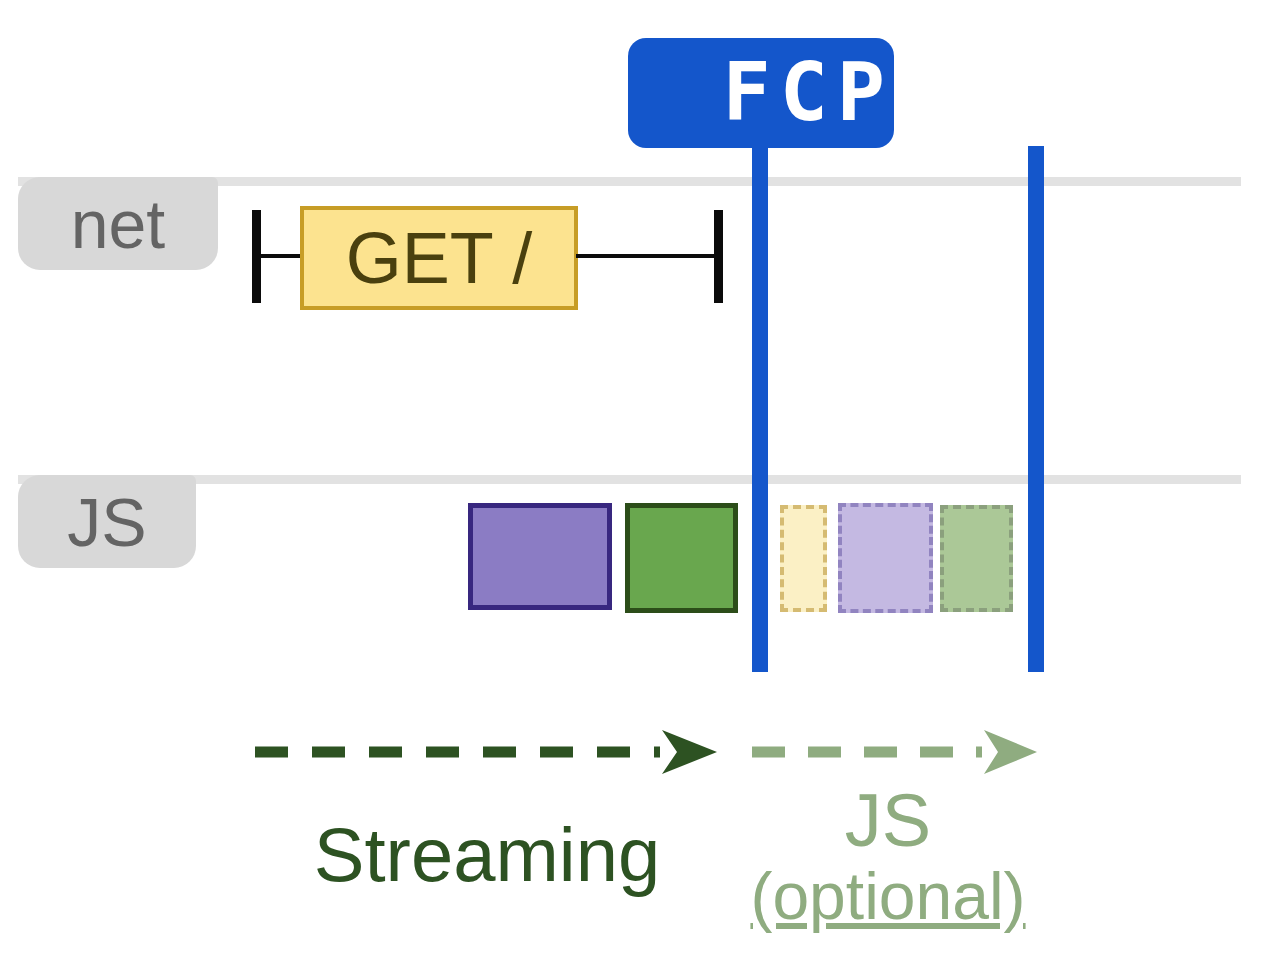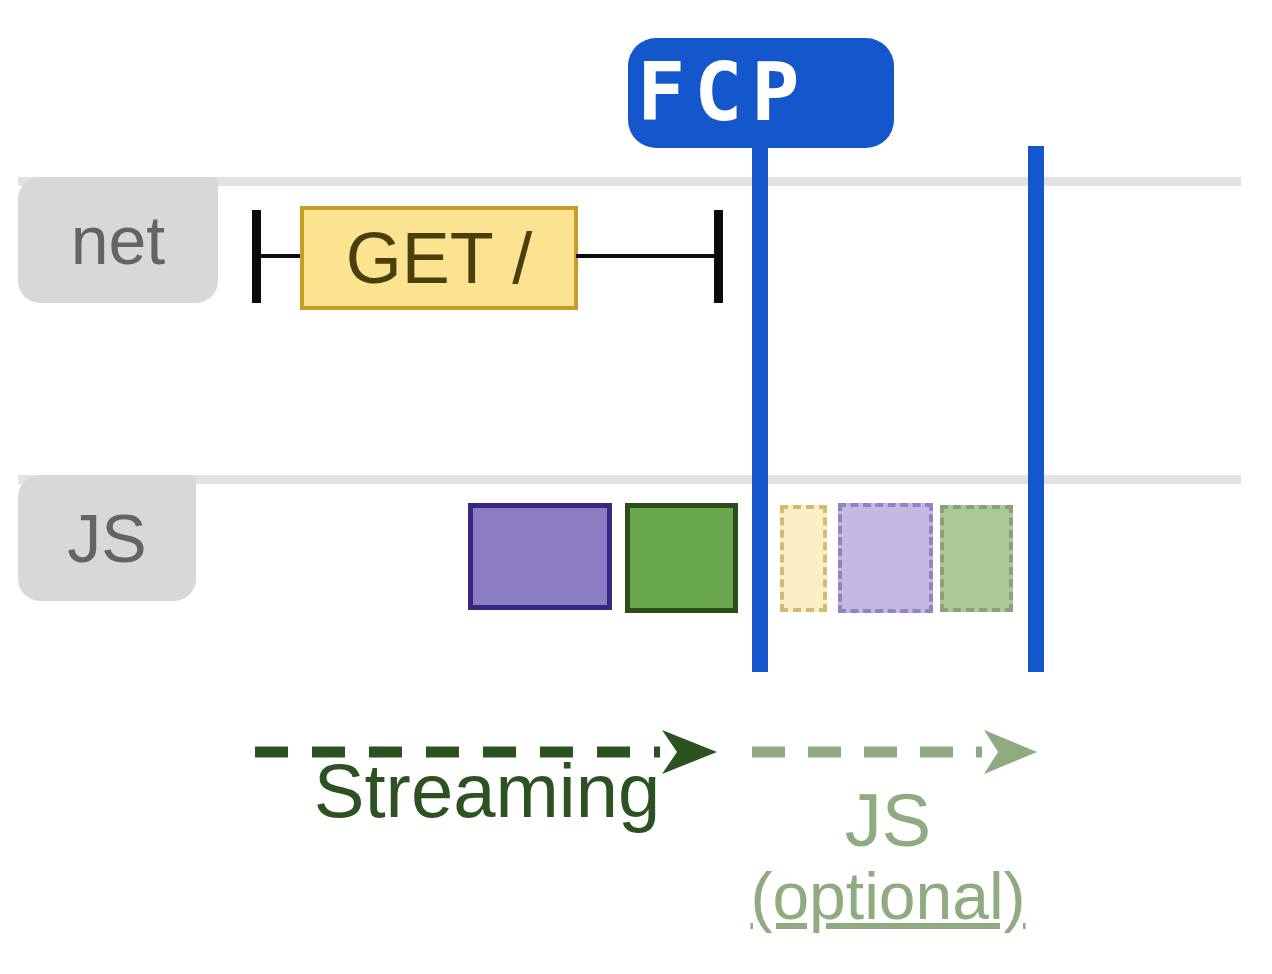--- a/index.html
+++ b/index.html
@@ -20,21 +20,21 @@
   .track-line {
     position: absolute;
     left: 18px;
     width: 1223px;
     height: 9px;
   }
   .track-tab {
     position: absolute;
     left: 18px;
     width: 200px;
-    height: 126px;
+    height: 93px;
     border-radius: 22px 6px 22px 22px;
     display: flex;
     align-items: center;
     justify-content: center;
     font-size: 68px;
     line-height: 1;
   }
   #net-line { top: 177px; }
   #js-line  { top: 475px; }
   #net-tab  { top: 177px; }
@@ -65,24 +65,24 @@
     justify-content: center;
     font-size: 72px;
     line-height: 1;
   }
 
   
   .marker-badge {
     position: absolute;
     top: 38px;
     height: 110px;
-    border-radius: 28px;
+    border-radius: 18px;
     display: flex;
     align-items: center;
-    justify-content: flex-start;
+    justify-content: flex-end;
     color: #ffffff;
     font-family: "DejaVu Sans Mono", monospace;
     font-weight: bold;
     font-size: 80px;
     letter-spacing: 9px;
     text-indent: 9px;
     line-height: 1;
   }
   #fcp-badge { left: 628px; width: 266px; }
   #tti-badge { left: 908px; width: 264px; }
@@ -110,21 +110,21 @@
 
   
   .arrow-svg { position: absolute; top: 729px; height: 46px; }
   #streaming-arrow { left: 248px; width: 474px; }
   #js-arrow        { left: 748px; width: 292px; }
   .arrow-caption {
     position: absolute;
     text-align: center;
     line-height: 1.05;
   }
-  #streaming-caption { left: 237px; top: 751px; width: 500px; font-size: 76px; }
+  #streaming-caption { left: 237px; top: 815px; width: 500px; font-size: 76px; }
   #js-caption        { left: 688px; top: 782px; width: 400px; font-size: 74px; }
   #optional-caption  { left: 688px; top: 862px; width: 400px; font-size: 66px; text-decoration: underline; }
 </style>
 </head>
 <body>
 
 <div id="canvas">
 
   <div id="net-line" class="track-line" style="background-color: rgb(226, 226, 226);"></div>
   <div id="js-line" class="track-line" style="background-color: rgb(226, 226, 226);"></div>

